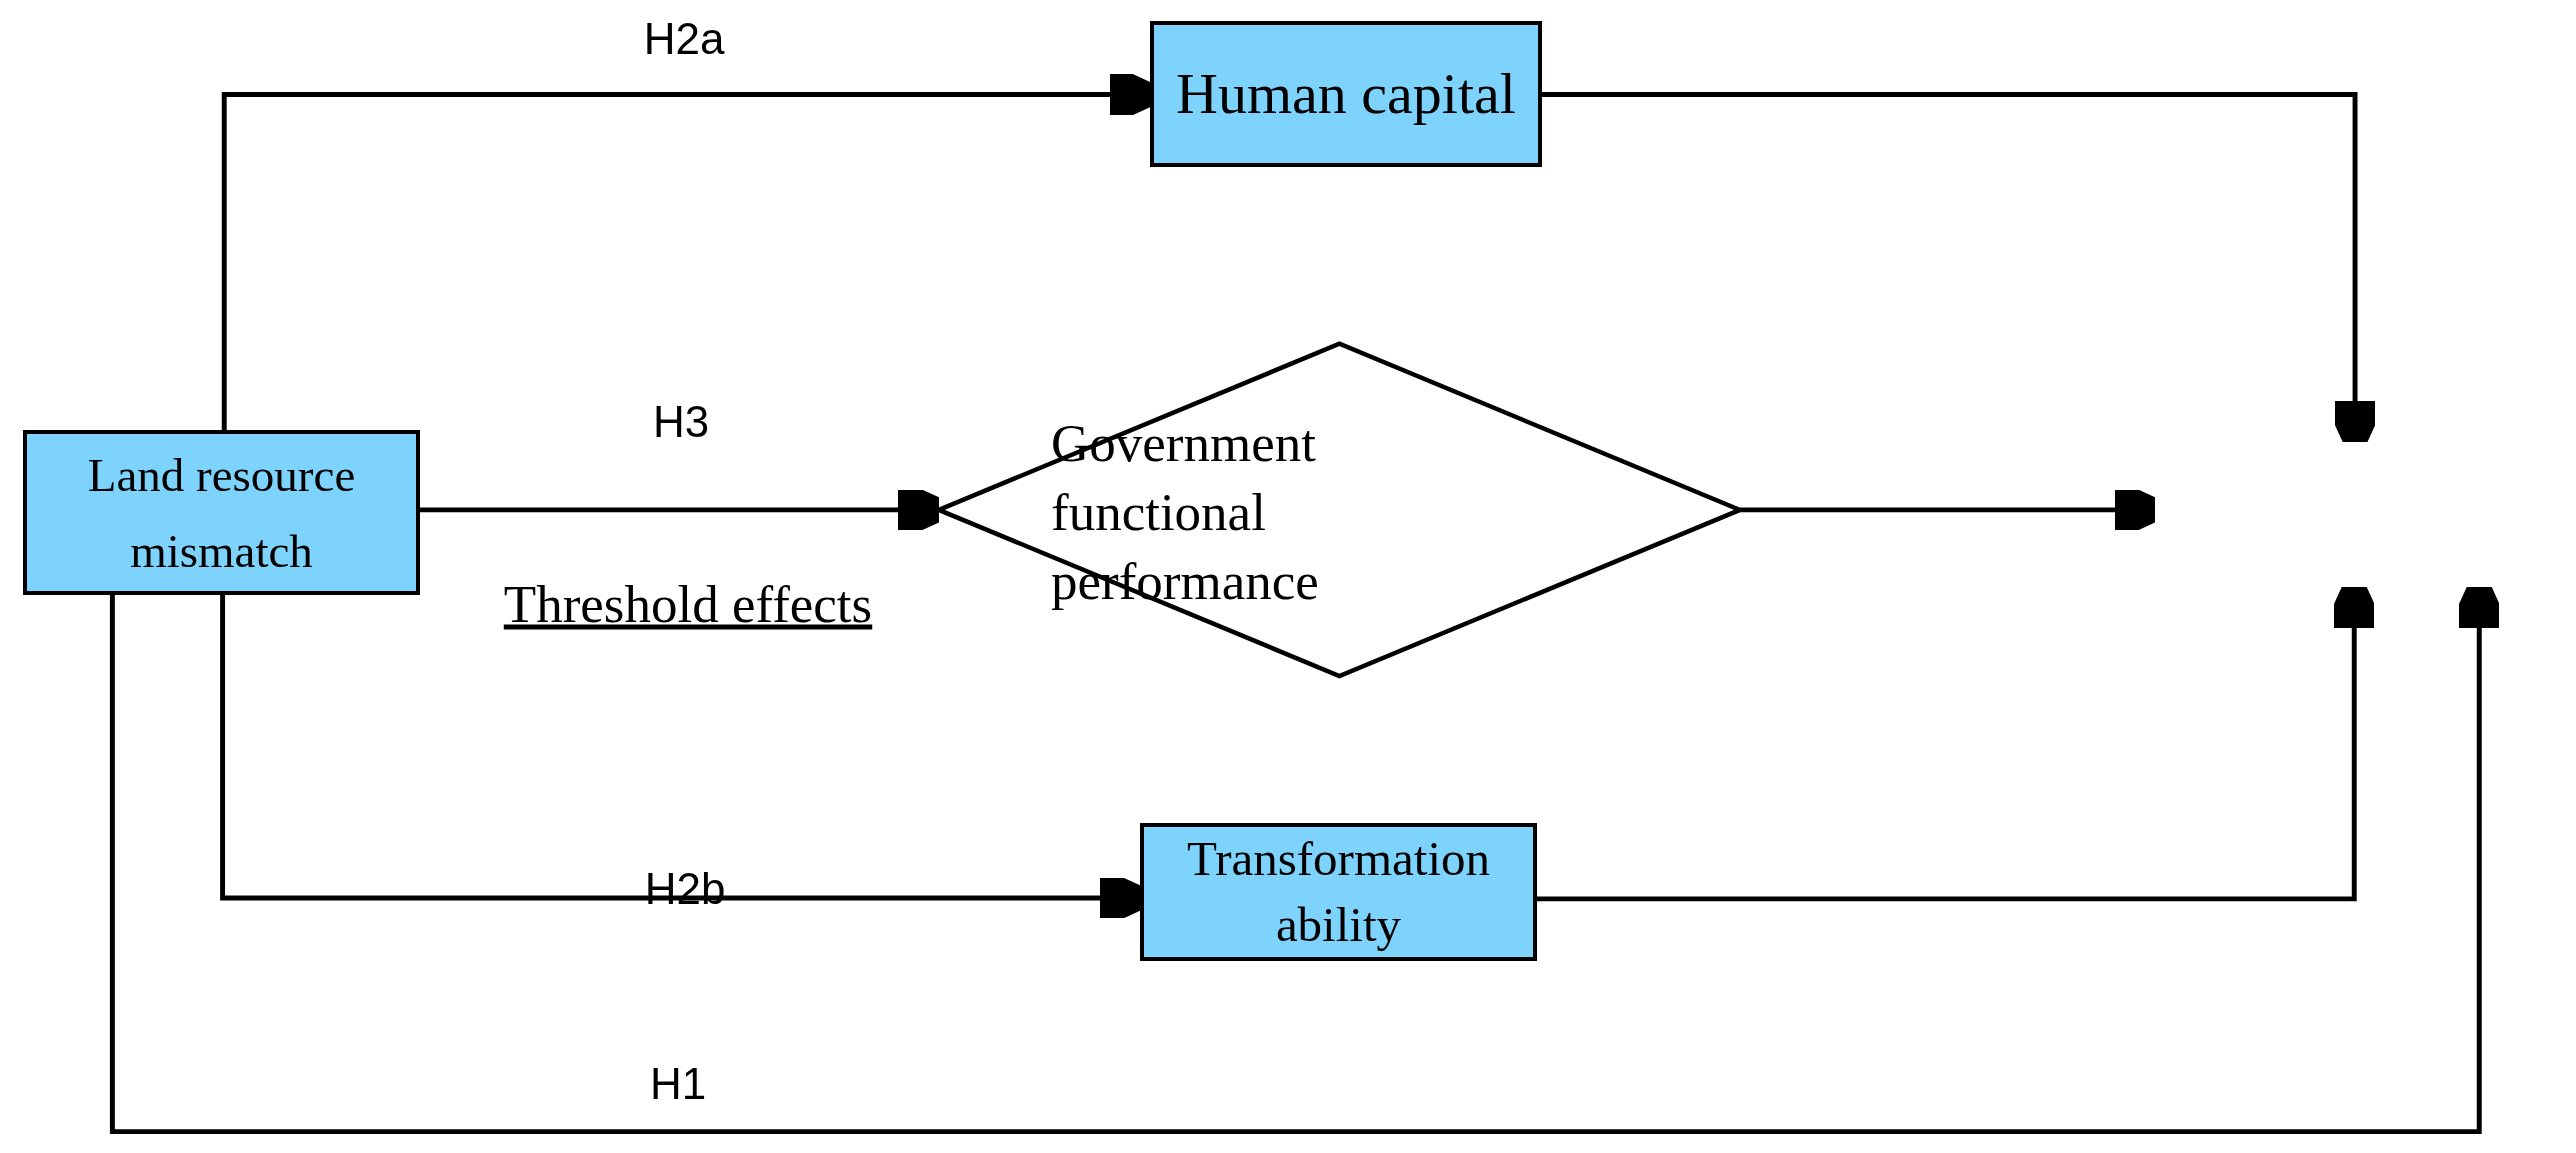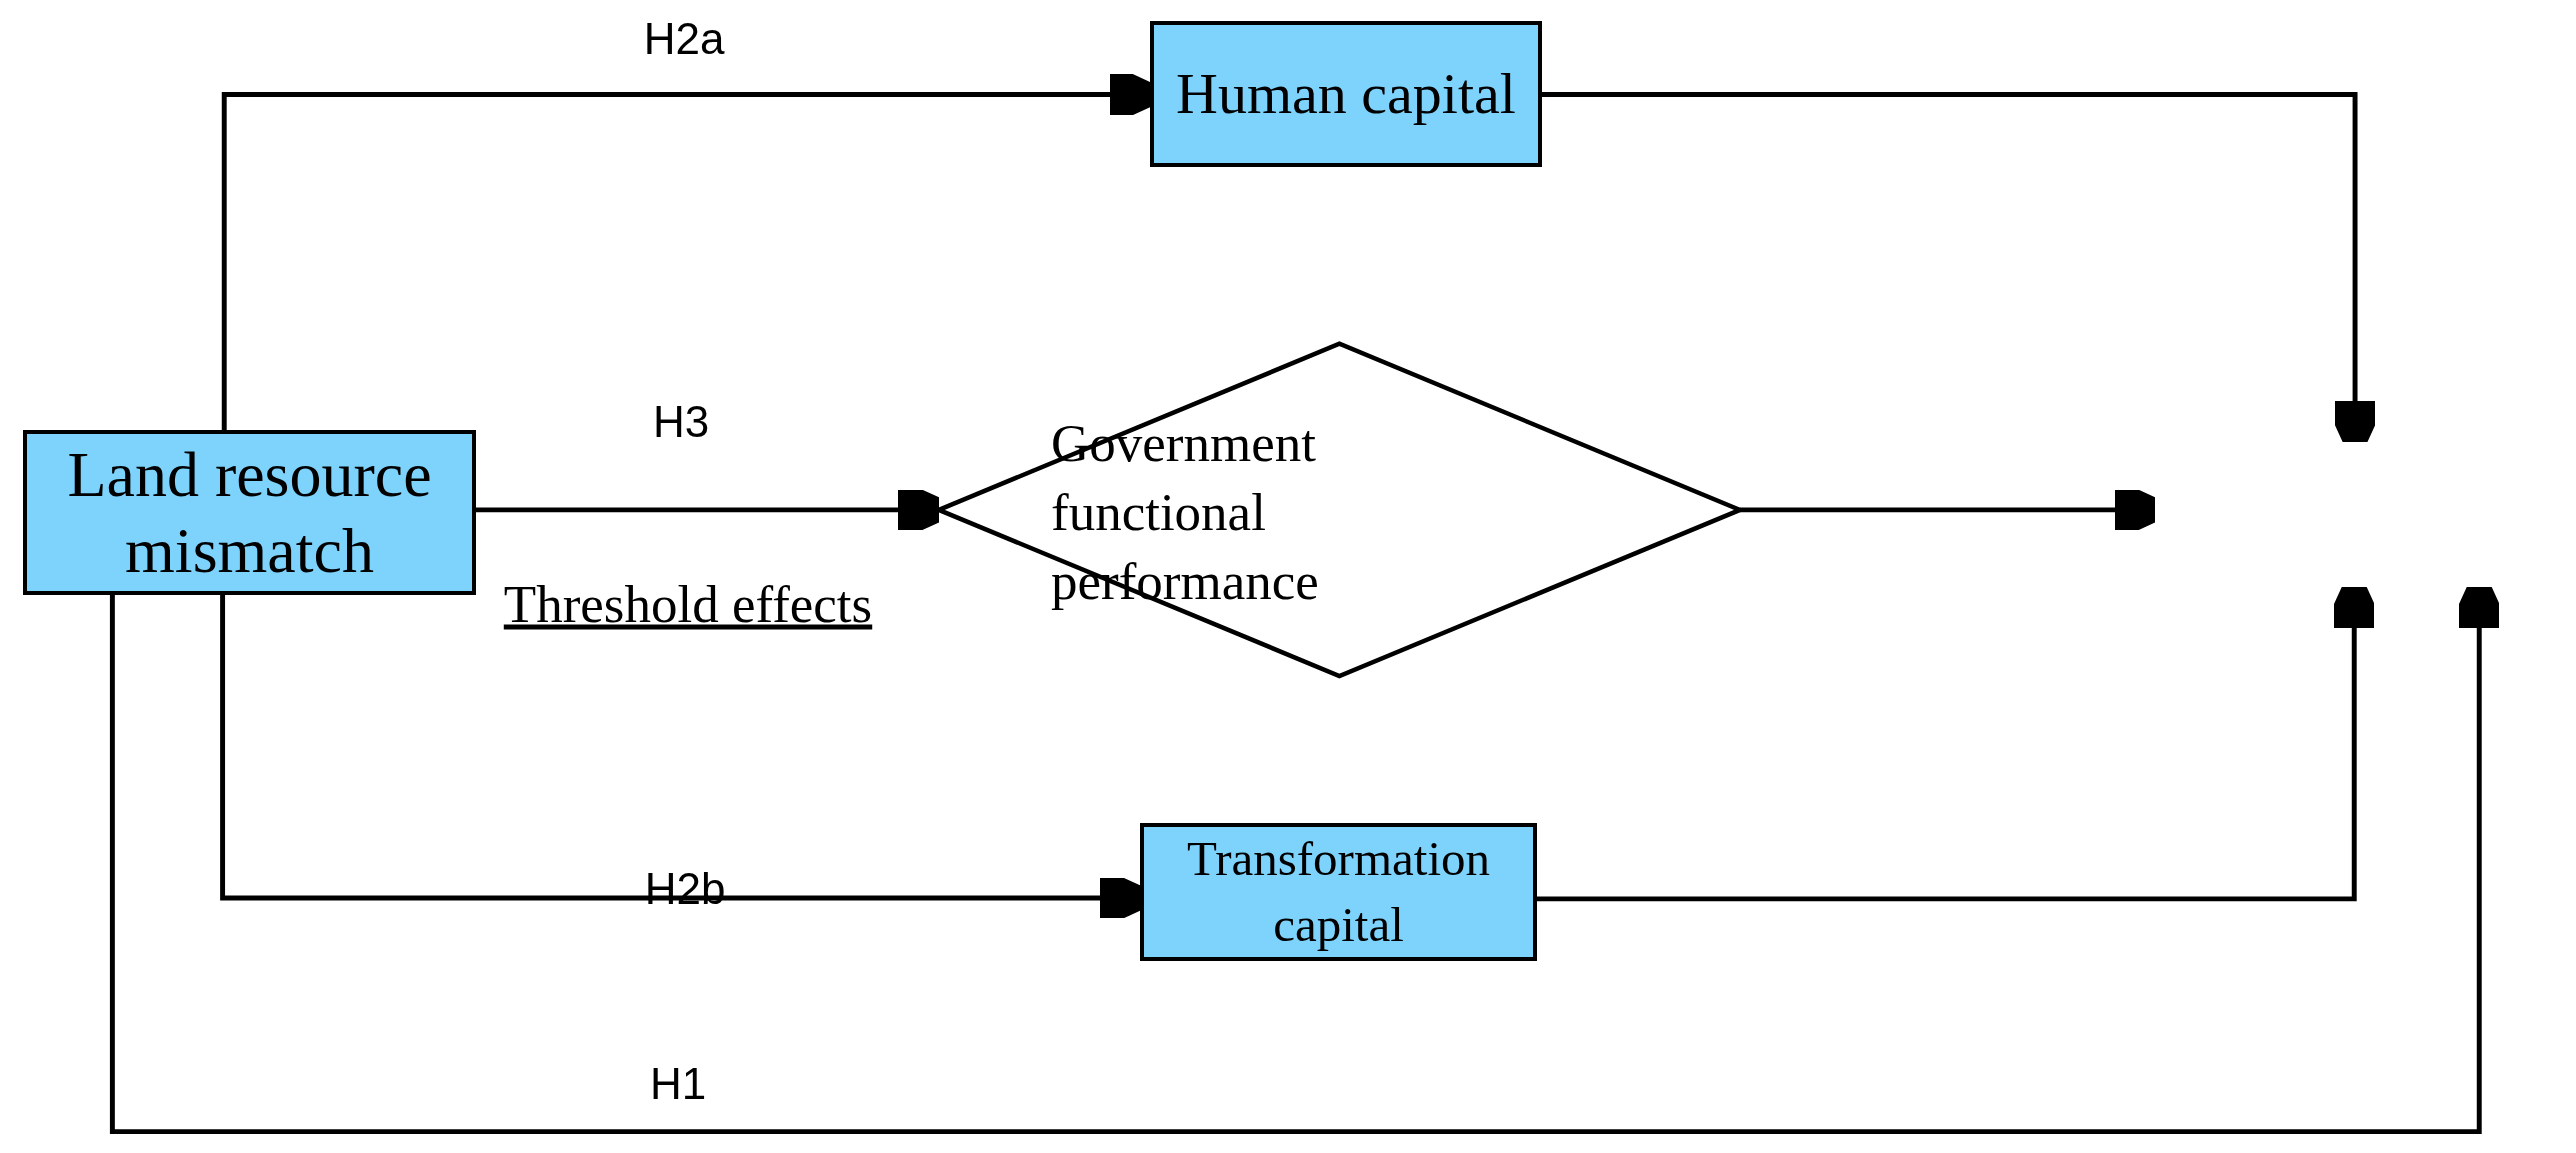--- a/index.html
+++ b/index.html
@@ -39,21 +39,21 @@
     border: 4.1px solid #000000;
     background: #7dd3fc;
     display: flex;
     align-items: center;
     justify-content: center;
     text-align: center;
     white-space: pre-line;
     font-family: "Liberation Serif", serif;
     color: #000000;
   }
-  .node-land        { left: 23px;   top: 430px;  width: 453px; height: 165px; font-size: 64px; line-height: 76px; }
+  .node-land        { left: 23px;   top: 430px;  width: 397px; height: 165px; font-size: 47px; line-height: 76px; }
   .node-human       { left: 1150px; top: 20.6px;   width: 392px; height: 146px; font-size: 58px; line-height: 64px; }
   .node-transform   { left: 1140px; top: 823px; width: 397px; height: 138px; font-size: 49px; line-height: 66px; }
   .node-green       { left: 2156px; top: 441px;  width: 395px; height: 146px; font-size: 51px; line-height: 64px; }
   .diamond-label {
     position: absolute;
     left: 1339px;
     top: 512px;
     transform: translate(-50%, -50%);
     width: 576px;
     text-align: left;
@@ -126,21 +126,21 @@
   <div class="node node-human">
     <span>Human capital</span>
   </div>
 
   <div class="diamond-label">Government
 functional
 performance</div>
 
   <div class="node node-transform">
     <span>Transformation
-capital</span>
+ability</span>
   </div>
 
 
   <div class="hlabel hlabel-h2a">H2a</div>
 
   <div class="hlabel hlabel-h3">H3</div>
 
   <div class="sublabel-threshold">Threshold effects</div>
 
   <div class="hlabel hlabel-h2b">H2b</div>

